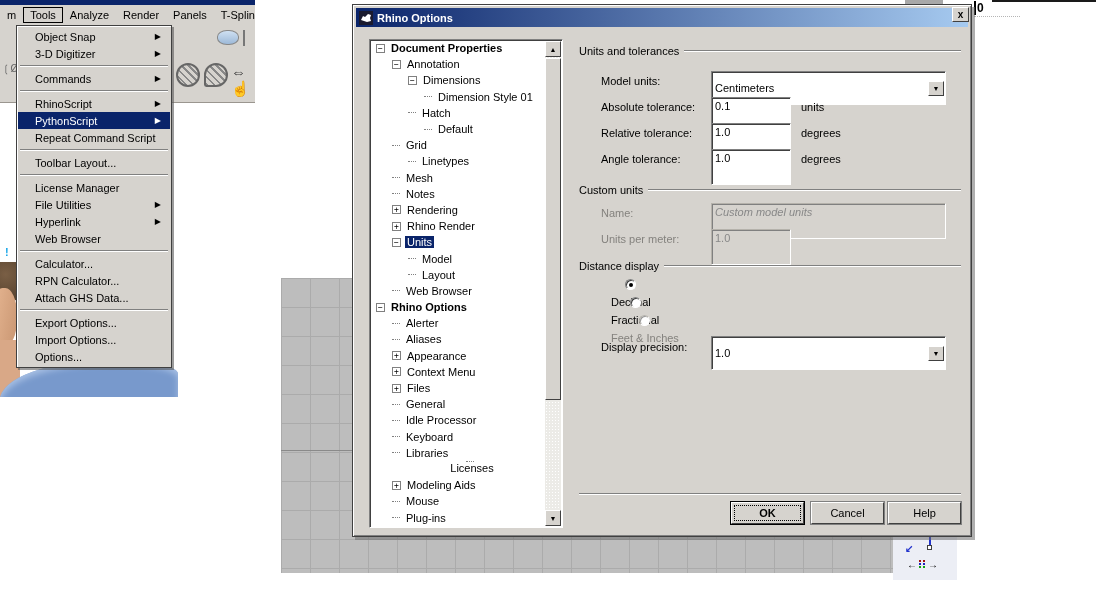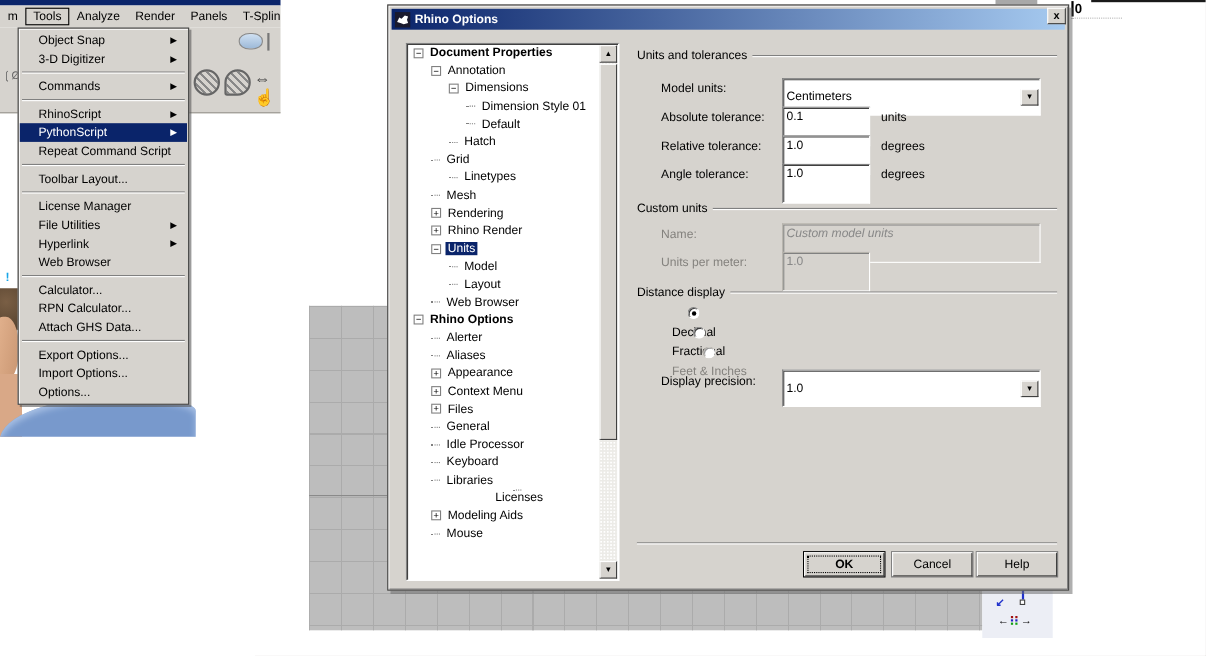--- a/index.html
+++ b/index.html
@@ -291,39 +291,43 @@
           <span class="tlabel">Annotation</span>
         </div>
         <div class="trow" style="padding-left: 38px;">
           <span class="exp">−</span>
           <span class="tlabel">Dimensions</span>
         </div>
         <div class="trow" style="padding-left: 54px;">
           <span class="dash"></span>
           <span class="tlabel">Dimension Style 01</span>
         </div>
+        <div class="trow" style="padding-left: 38px;">
+          <span class="dash"></span>
+          <span class="tlabel">Hatch</span>
+        </div>
         <div class="trow" style="padding-left: 54px;">
           <span class="dash"></span>
           <span class="tlabel">Default</span>
         </div>
+        <div class="trow" style="padding-left: 22px;">
+          <span class="dash"></span>
+          <span class="tlabel">Grid</span>
+        </div>
         <div class="trow" style="padding-left: 38px;">
           <span class="dash"></span>
-          <span class="tlabel">Hatch</span>
-        </div>
-        <div class="trow" style="padding-left: 22px;">
-          <span class="dash"></span>
-          <span class="tlabel">Grid</span>
-        </div>
-        <div class="trow" style="padding-left: 38px;">
-          <span class="dash"></span>
           <span class="tlabel">Linetypes</span>
         </div>
         <div class="trow" style="padding-left: 22px;">
           <span class="dash"></span>
           <span class="tlabel">Mesh</span>
+        </div>
+        <div class="trow" style="padding-left: 22px;">
+          <span class="dash"></span>
+          <span class="tlabel">Notes</span>
         </div>
         <div class="trow" style="padding-left: 22px;">
           <span class="exp">+</span>
           <span class="tlabel">Rendering</span>
         </div>
         <div class="trow" style="padding-left: 22px;">
           <span class="exp">+</span>
           <span class="tlabel">Rhino Render</span>
         </div>
         <div class="trow sel" style="padding-left: 22px;">
@@ -386,20 +390,24 @@
           <span class="dash"></span>
           <span class="tlabel">Licenses</span>
         </div>
         <div class="trow" style="padding-left: 22px;">
           <span class="exp">+</span>
           <span class="tlabel">Modeling Aids</span>
         </div>
         <div class="trow" style="padding-left: 22px;">
           <span class="dash"></span>
           <span class="tlabel">Mouse</span>
+        </div>
+        <div class="trow" style="padding-left: 22px;">
+          <span class="dash"></span>
+          <span class="tlabel">Plug-ins</span>
         </div>
       </div>
     <div id="tree-scroll">
       <div class="sbtn" id="sb-up">▲</div>
       <div id="sb-thumb"></div>
       <div class="sbtn" id="sb-down">▼</div>
     </div>
   </div>
 
   <div class="grp-head" style="top:40px;">

